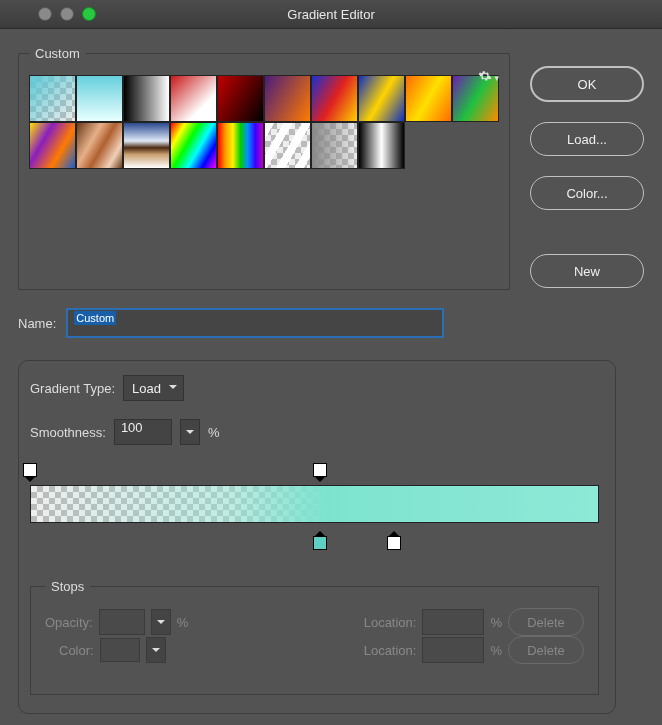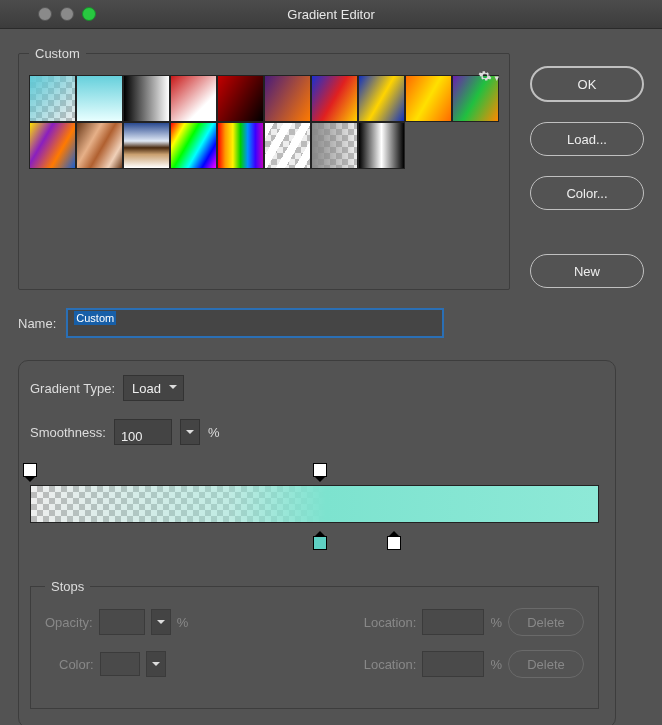--- a/index.html
+++ b/index.html
@@ -23,36 +23,36 @@
   .swatches{display:flex;flex-wrap:wrap;gap:0;margin-top:4px;}
   .sw{width:47px;height:47px;border:1px solid #222;box-sizing:border-box;}
   .checker{background-image:linear-gradient(45deg,#bbb 25%,transparent 25%,transparent 75%,#bbb 75%),linear-gradient(45deg,#bbb 25%,transparent 25%,transparent 75%,#bbb 75%);background-size:12px 12px;background-position:0 0,6px 6px;background-color:#eee;}
   .namerow{display:flex;align-items:center;gap:10px;margin-top:18px;}
   .name-input{flex:0 0 362px;height:22px;background:#454545;border:2px solid #2a6fb5;color:#fff;padding:2px 6px;font-size:11px;}
   .name-input .sel{background:#175fa8;padding:1px 2px;}
   fieldset.editor{border:1px solid #3d3d3d;border-radius:10px;margin:18px 0 0 0;padding:14px 16px 18px 11px;width:598px;box-sizing:border-box;}
   .row{display:flex;align-items:center;gap:8px;margin-bottom:18px;}
   .select{background:#444;border:1px solid #333;height:24px;display:flex;align-items:center;padding:0 22px 0 8px;position:relative;color:#eee;}
   .select::after{content:"";position:absolute;right:6px;top:9px;border:4px solid transparent;border-top-color:#ddd;}
-  .numbox{background:#444;border:1px solid #333;height:24px;width:44px;display:flex;align-items:flex-end;padding:0 6px;color:#eee;}
+  .numbox{background:#444;border:1px solid #333;height:24px;width:44px;display:flex;align-items:flex-start;padding:0 6px;color:#eee;}
   .caretbox{background:#444;border:1px solid #333;height:24px;width:18px;position:relative;}
   .caretbox::after{content:"";position:absolute;left:5px;top:10px;border:4px solid transparent;border-top-color:#ddd;}
   .ramp-wrap{position:relative;height:92px;margin-top:4px;}
   .ramp{position:absolute;left:0;right:0;top:22px;height:36px;border:1px solid #222;}
   .ramp-check{position:absolute;left:0;right:0;top:0;bottom:0;}
   .ramp-grad{position:absolute;left:0;right:0;top:0;bottom:0;}
   .ostop{position:absolute;top:0;width:14px;height:20px;}
   .ostop .sq{width:12px;height:12px;border:1px solid #000;background:#fff;}
   .ostop .tri{width:0;height:0;border:5px solid transparent;border-top-color:#000;margin:0 auto;}
   .ostop.sel .sq{background:#fff;border:1px solid #000;}
   .cstop{position:absolute;top:62px;width:14px;height:22px;}
   .cstop .tri{width:0;height:0;border:6px solid transparent;border-bottom-color:#000;margin:0 auto;}
   .cstop .sq{width:12px;height:12px;border:1px solid #000;margin-top:-1px;}
   fieldset.stops{border:1px solid #3d3d3d;margin:24px 0 0 0;padding:14px 14px;}
-  .stops-row{display:flex;align-items:center;gap:6px;margin-bottom:14px;color:#888;}
+  .stops-row{display:flex;align-items:center;gap:6px;color:#888;}
   .dimlabel{color:#888;}
   .dimbox{background:#4a4a4a;border:1px solid #3b3b3b;height:24px;width:44px;}
   .dimbtn{border:1px solid #6a6a6a;border-radius:16px;height:26px;width:74px;display:flex;align-items:center;justify-content:center;color:#888;text-align:right;}
   .colorwell{width:38px;height:22px;border:1px solid #3b3b3b;background:#4a4a4a;}
   .spacer{flex:1;}
 </style>
 </head>
 <body>
 
 <div class="window">

